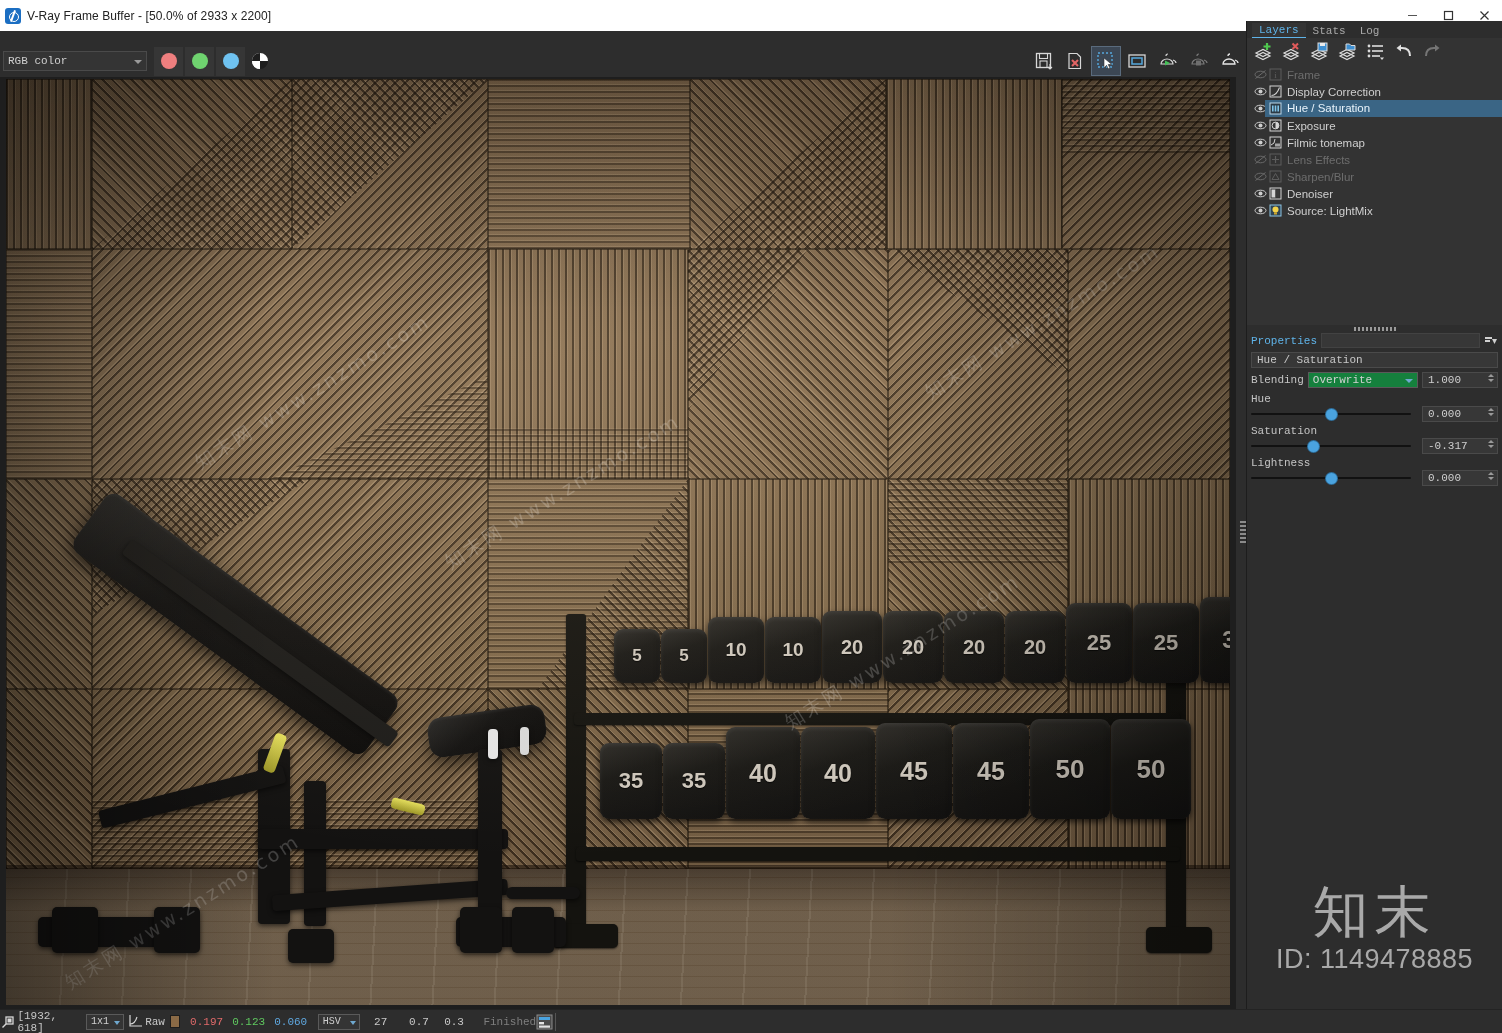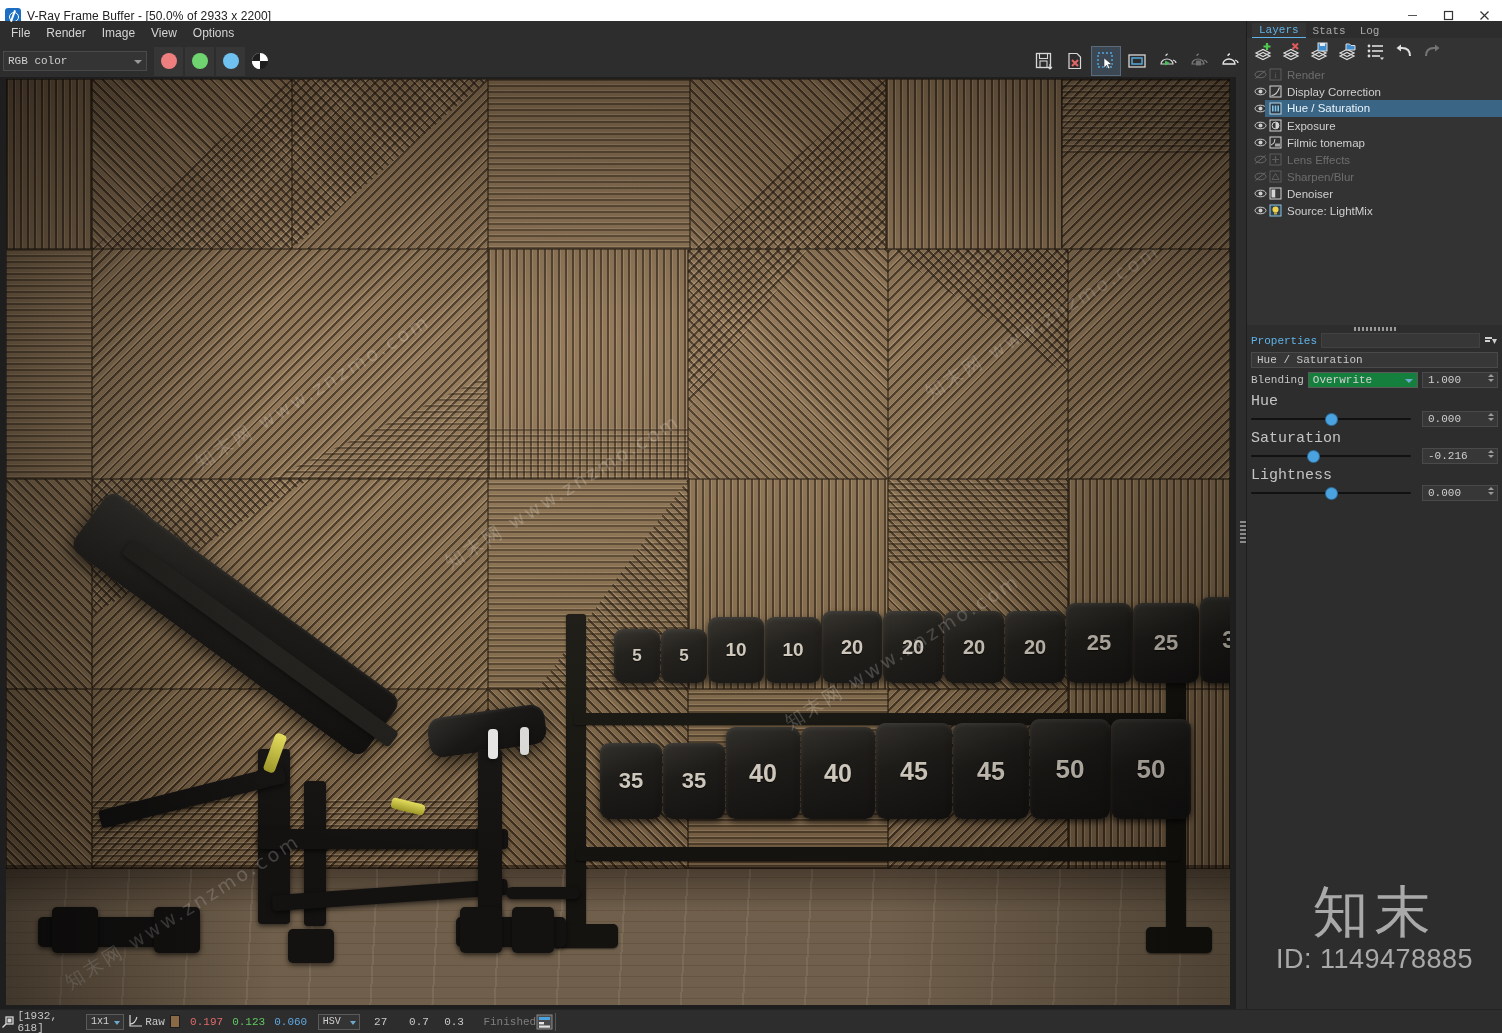--- a/index.html
+++ b/index.html
@@ -233,21 +233,21 @@
     width:76px;height:16px;background:#373737;border:1px solid #4a4a4a;
     font-family:"Liberation Mono", monospace;font-size:11px;color:#cfcfcf;
     display:flex;align-items:center;padding-left:5px;position:relative;flex:0 0 auto;
   }
   .spin .arrows{
     position:absolute;right:3px;top:1px;display:flex;flex-direction:column;gap:2px;
   }
   .spin .arrows i{display:block;width:0;height:0;border-left:3px solid transparent;border-right:3px solid transparent;}
   .spin .arrows i.up{border-bottom:3px solid #9a9a9a;}
   .spin .arrows i.dn{border-top:3px solid #9a9a9a;}
-  .slider-label { font-family:"Liberation Mono", monospace; font-size:15px; color:#c4c4c4; margin-bottom:1px; }
+  .slider-label { font-family:"Liberation Mono", monospace; font-size:11px; color:#c4c4c4; margin-bottom:1px; }
   .slider-row { display:flex; align-items:flex-start; gap:11px; margin-bottom:3px; }
   .track { flex:1; height:16px; position:relative; }
   .track::before {
     content:""; position:absolute; left:0; right:0; top:7px; height:2px;
     background:#111; border-radius:1px;
   }
   .knob {
     position:absolute; top:3px; width:11px; height:11px; border-radius:50%;
     background:#4aa3df; box-shadow:0 0 0 1px #2e6f9c;
   }
@@ -300,27 +300,20 @@
           </svg>
       </div>
       <div class="tb-btn">
         <svg width="11" height="11" viewBox="0 0 11 11">
             <path d="M1.5 1.5 L9.5 9.5 M9.5 1.5 L1.5 9.5" stroke="#333" stroke-width="1.2" fill="none"></path>
           </svg>
       </div>
     </div>
   </div>
 
-  <div class="menubar">
-    <div class="menu-item">File</div>
-    <div class="menu-item">Render</div>
-    <div class="menu-item">Image</div>
-    <div class="menu-item">View</div>
-    <div class="menu-item">Options</div>
-  </div>
 
   <div class="toolbar">
     <div class="combo">
       <span>RGB color</span>
       <span class="caret"></span>
     </div>
     <div class="chan-btns">
       <div class="chan-btn">
         <span class="chan-dot" style="background:#ef7f7f"></span>
       </div>
@@ -697,21 +690,21 @@
               <ellipse cx="6.5" cy="5.5" rx="5.5" ry="3.3" fill="none" stroke="#6a6a6a" stroke-width="1"></ellipse>
               <path d="M1.5 9.5 L11.5 1.5" stroke="#6a6a6a" stroke-width="1"></path>
             </svg>
         </span>
         <span class="lico">
           <svg width="13" height="13" viewBox="0 0 13 13">
               <rect x="1" y="1" width="11" height="11" fill="none" stroke="#5d5d5d" stroke-width="1"></rect>
               <text x="6.5" y="10" font-size="9" fill="#5d5d5d" text-anchor="middle" font-family="Liberation Serif, serif">i</text>
             </svg>
         </span>
-        <span class="lname">Render</span>
+        <span class="lname">Frame</span>
       </div>
 
       <div class="lrow">
         <span class="eye">
           <svg width="13" height="11" viewBox="0 0 13 11">
               <ellipse cx="6.5" cy="5.5" rx="5.5" ry="3.3" fill="none" stroke="#cfcfcf" stroke-width="1"></ellipse>
               <circle cx="6.5" cy="5.5" r="2" fill="#cfcfcf"></circle>
             </svg>
         </span>
         <span class="lico">
@@ -892,21 +885,21 @@
             </span>
         </span>
       </div>
 
       <div class="slider-label">Saturation</div>
       <div class="slider-row">
         <span class="track">
           <span class="knob" style="left:calc(39% - 5px);"></span>
         </span>
         <span class="spin">
-          <span>-0.216</span>
+          <span>-0.317</span>
           <span class="arrows">
               <i class="up"></i>
               <i class="dn"></i>
             </span>
         </span>
       </div>
 
       <div class="slider-label">Lightness</div>
       <div class="slider-row">
         <span class="track">

